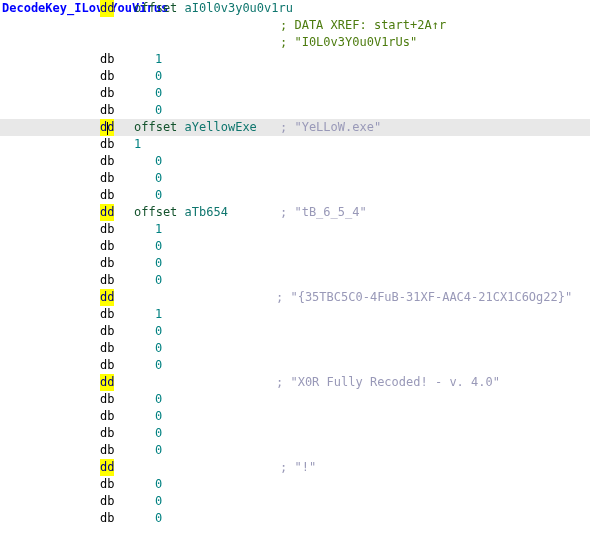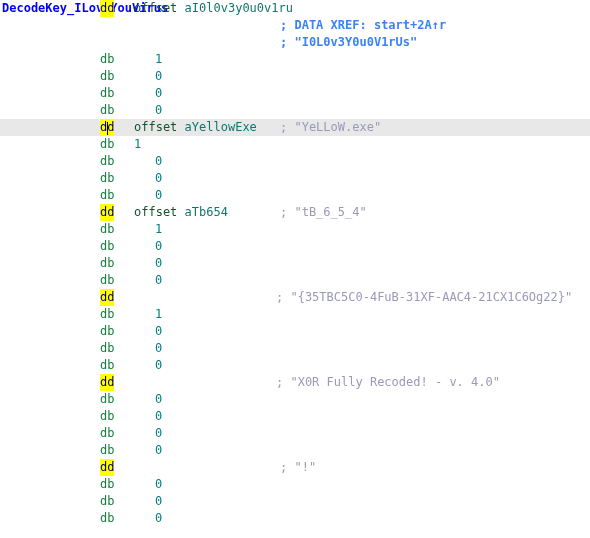--- a/index.html
+++ b/index.html
@@ -43,26 +43,26 @@
   .col-name    { left: 2px; }
   .col-mnem    { left: 100px; }
   .col-operand { left: 134px; }
   .col-dbval   { left: 155px; }
   .col-dbval-tight { left: 134px; }
   .col-comment { left: 280px; }
   .col-comment-near { left: 276px; }
 
   
   .name-def   { color: #0000ff; font-weight: bold; }
-  .mnem       { color: #15803d; }
+  .mnem       { color: #000000; }
   .mnem-hl    { color: #000080; background: #ffff00; }
   .kw-offset  { color: #14532d; }
   .dataname   { color: #0f766e; }
   .num        { color: #008080; }
-  .comment    { color: #3b82f6; font-weight: bold; }
+  .comment    { color: #4d7c0f; }
   .comment-str{ color: #9999b8; }
 
   
   .caret {
     display: inline-block;
     width: 0;
     height: 13px;
     border-left: 1px solid #000000;
     margin: 0 -1px 0 0;
     vertical-align: -2px;

